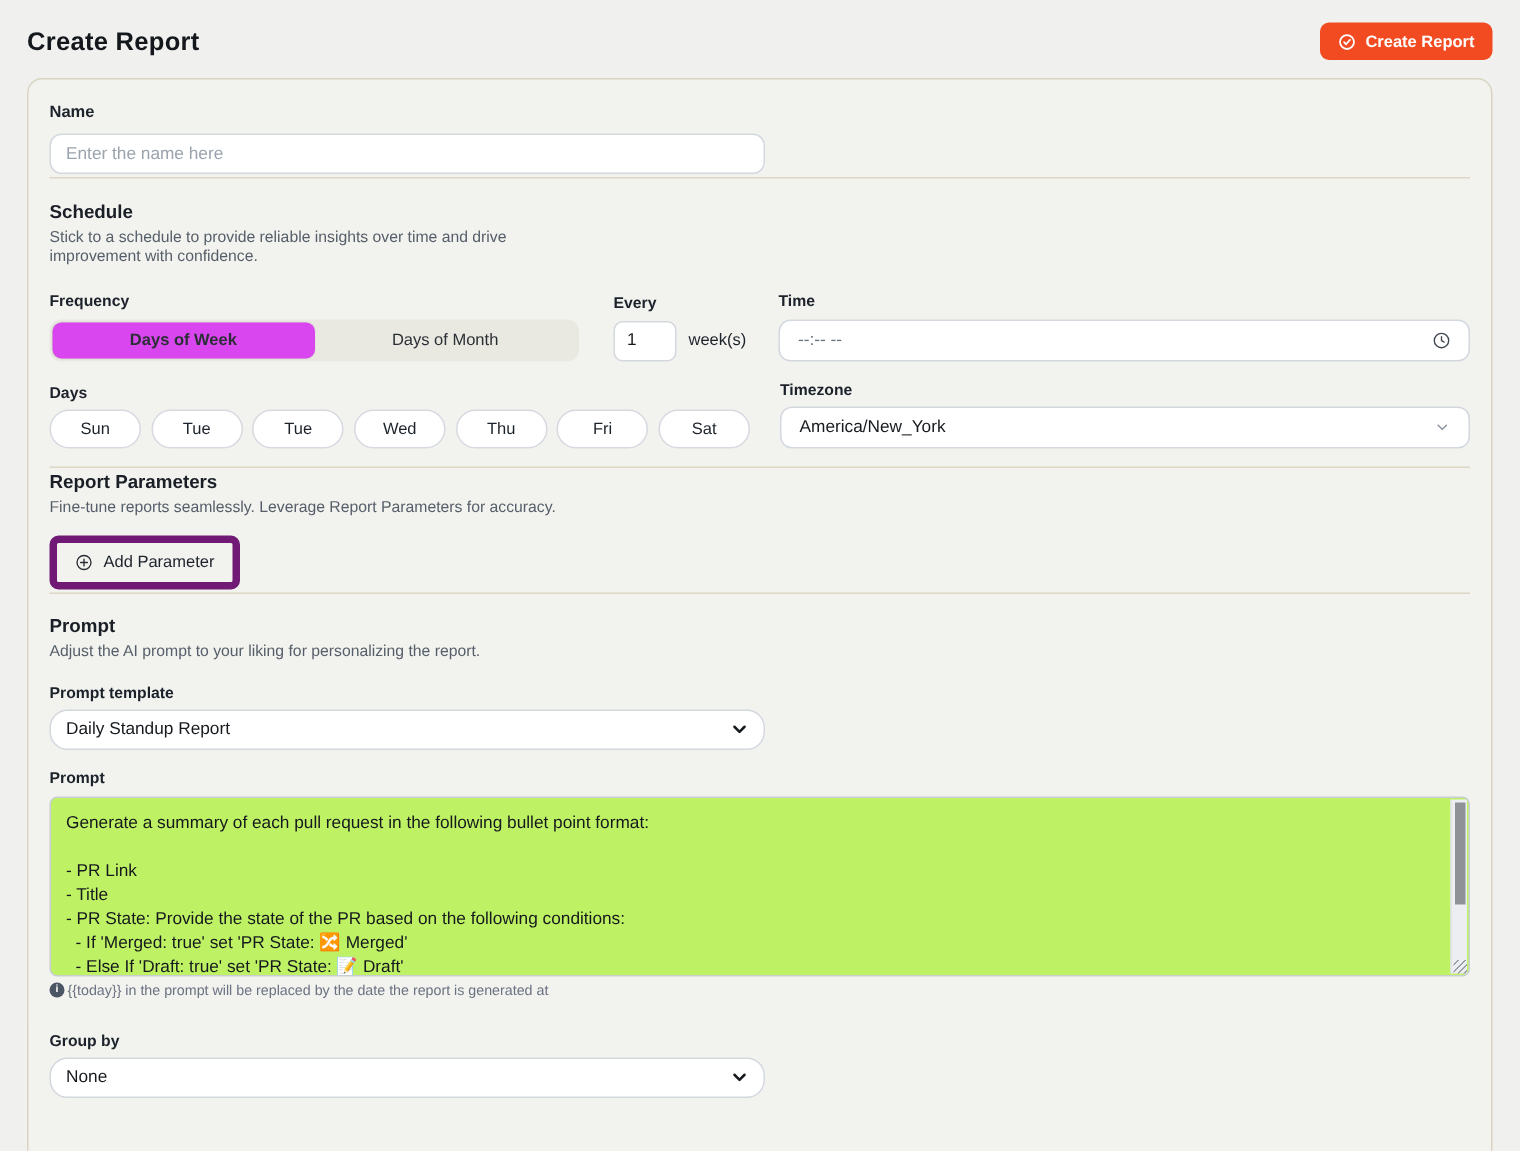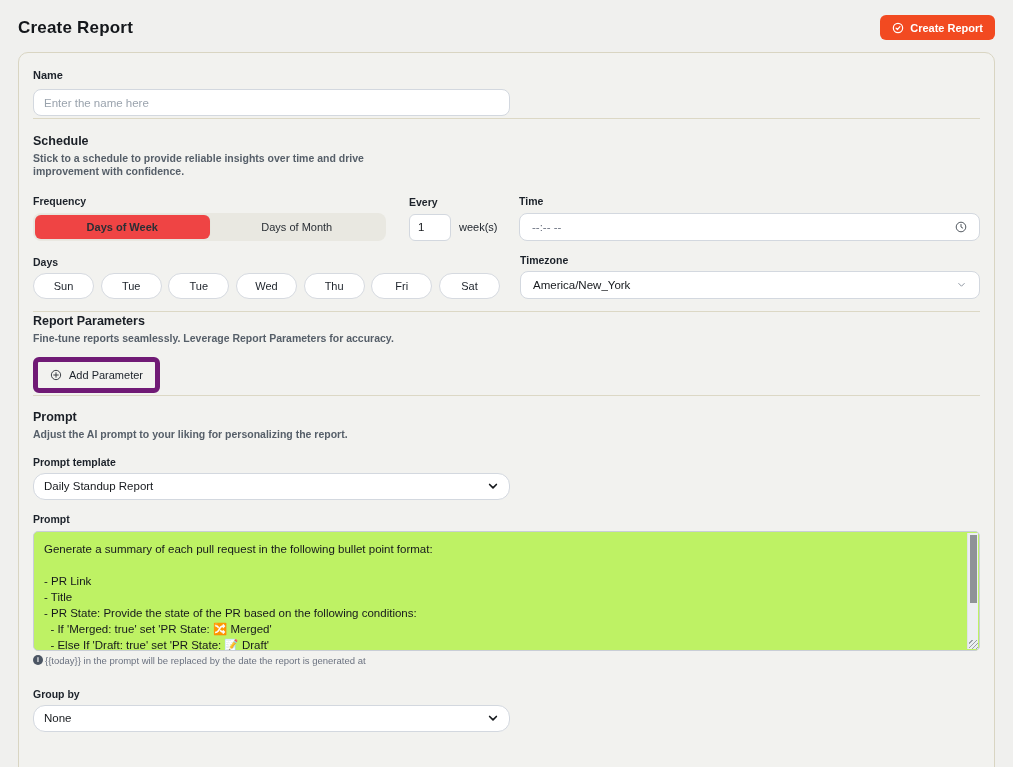--- a/index.html
+++ b/index.html
@@ -23,21 +23,21 @@
   }
   
   .card {
     margin:0 18px; background:#f2f2ef;
     border:1px solid #d9d5c2; border-radius:10px;
     padding:16px 14px 20px 14px;
     height:760px;
   }
   .divider { border:none; border-top:1px solid #dcd8c5; height:0; }
   .section-heading { font-size:12.5px; font-weight:700; color:#1a1f26; }
-  .section-desc { font-size:10.5px; color:#565f69; line-height:1.28; margin-top:4px;font-weight:bold; }
+  .section-desc { font-size:10.5px; color:#565f69; line-height:1.28; margin-top:4px; }
   .field-label { font-size:11px; font-weight:600; color:#1c222a; }
   .small-label { font-size:10.5px; font-weight:600; color:#1c222a; }
 
   .text-input {
     display:block; width:477px; height:27px;
     background:#fff; border:1px solid #d3d8df; border-radius:8px;
     padding:0 10px; font-size:11.5px; color:#16191d;
     font-family:"Liberation Sans", sans-serif; outline:none;
   }
   .text-input::placeholder { color:#9aa3ad; }
@@ -47,21 +47,21 @@
   .col-label { margin-bottom:6px; }
 
   .toggle {
     width:353px; height:28px; background:#e9e8e1; border-radius:8px;
     display:flex; padding:2px;
   }
   .toggle-seg {
     flex:1; display:flex; align-items:center; justify-content:center;
     font-size:11px; color:#2a2f35; border-radius:6px; cursor:pointer;
   }
-  .toggle-seg.active { background:#ef4444; font-weight:700; box-shadow:0 0 1px rgba(0,0,0,.12); }
+  .toggle-seg.active { background:#d946ef; font-weight:700; box-shadow:0 0 1px rgba(0,0,0,.12); }
 
   .every-input {
     width:42px; height:27px; background:#fff; border:1px solid #d3d8df;
     border-radius:6px; padding:0 8px; font-size:11.5px; color:#16191d;
     font-family:"Liberation Sans", sans-serif; outline:none;
   }
   .unit { font-size:11px; color:#1c222a; margin-left:8px; }
 
   .field-box {
     height:28px; background:#fff; border:1px solid #d3d8df; border-radius:8px;

